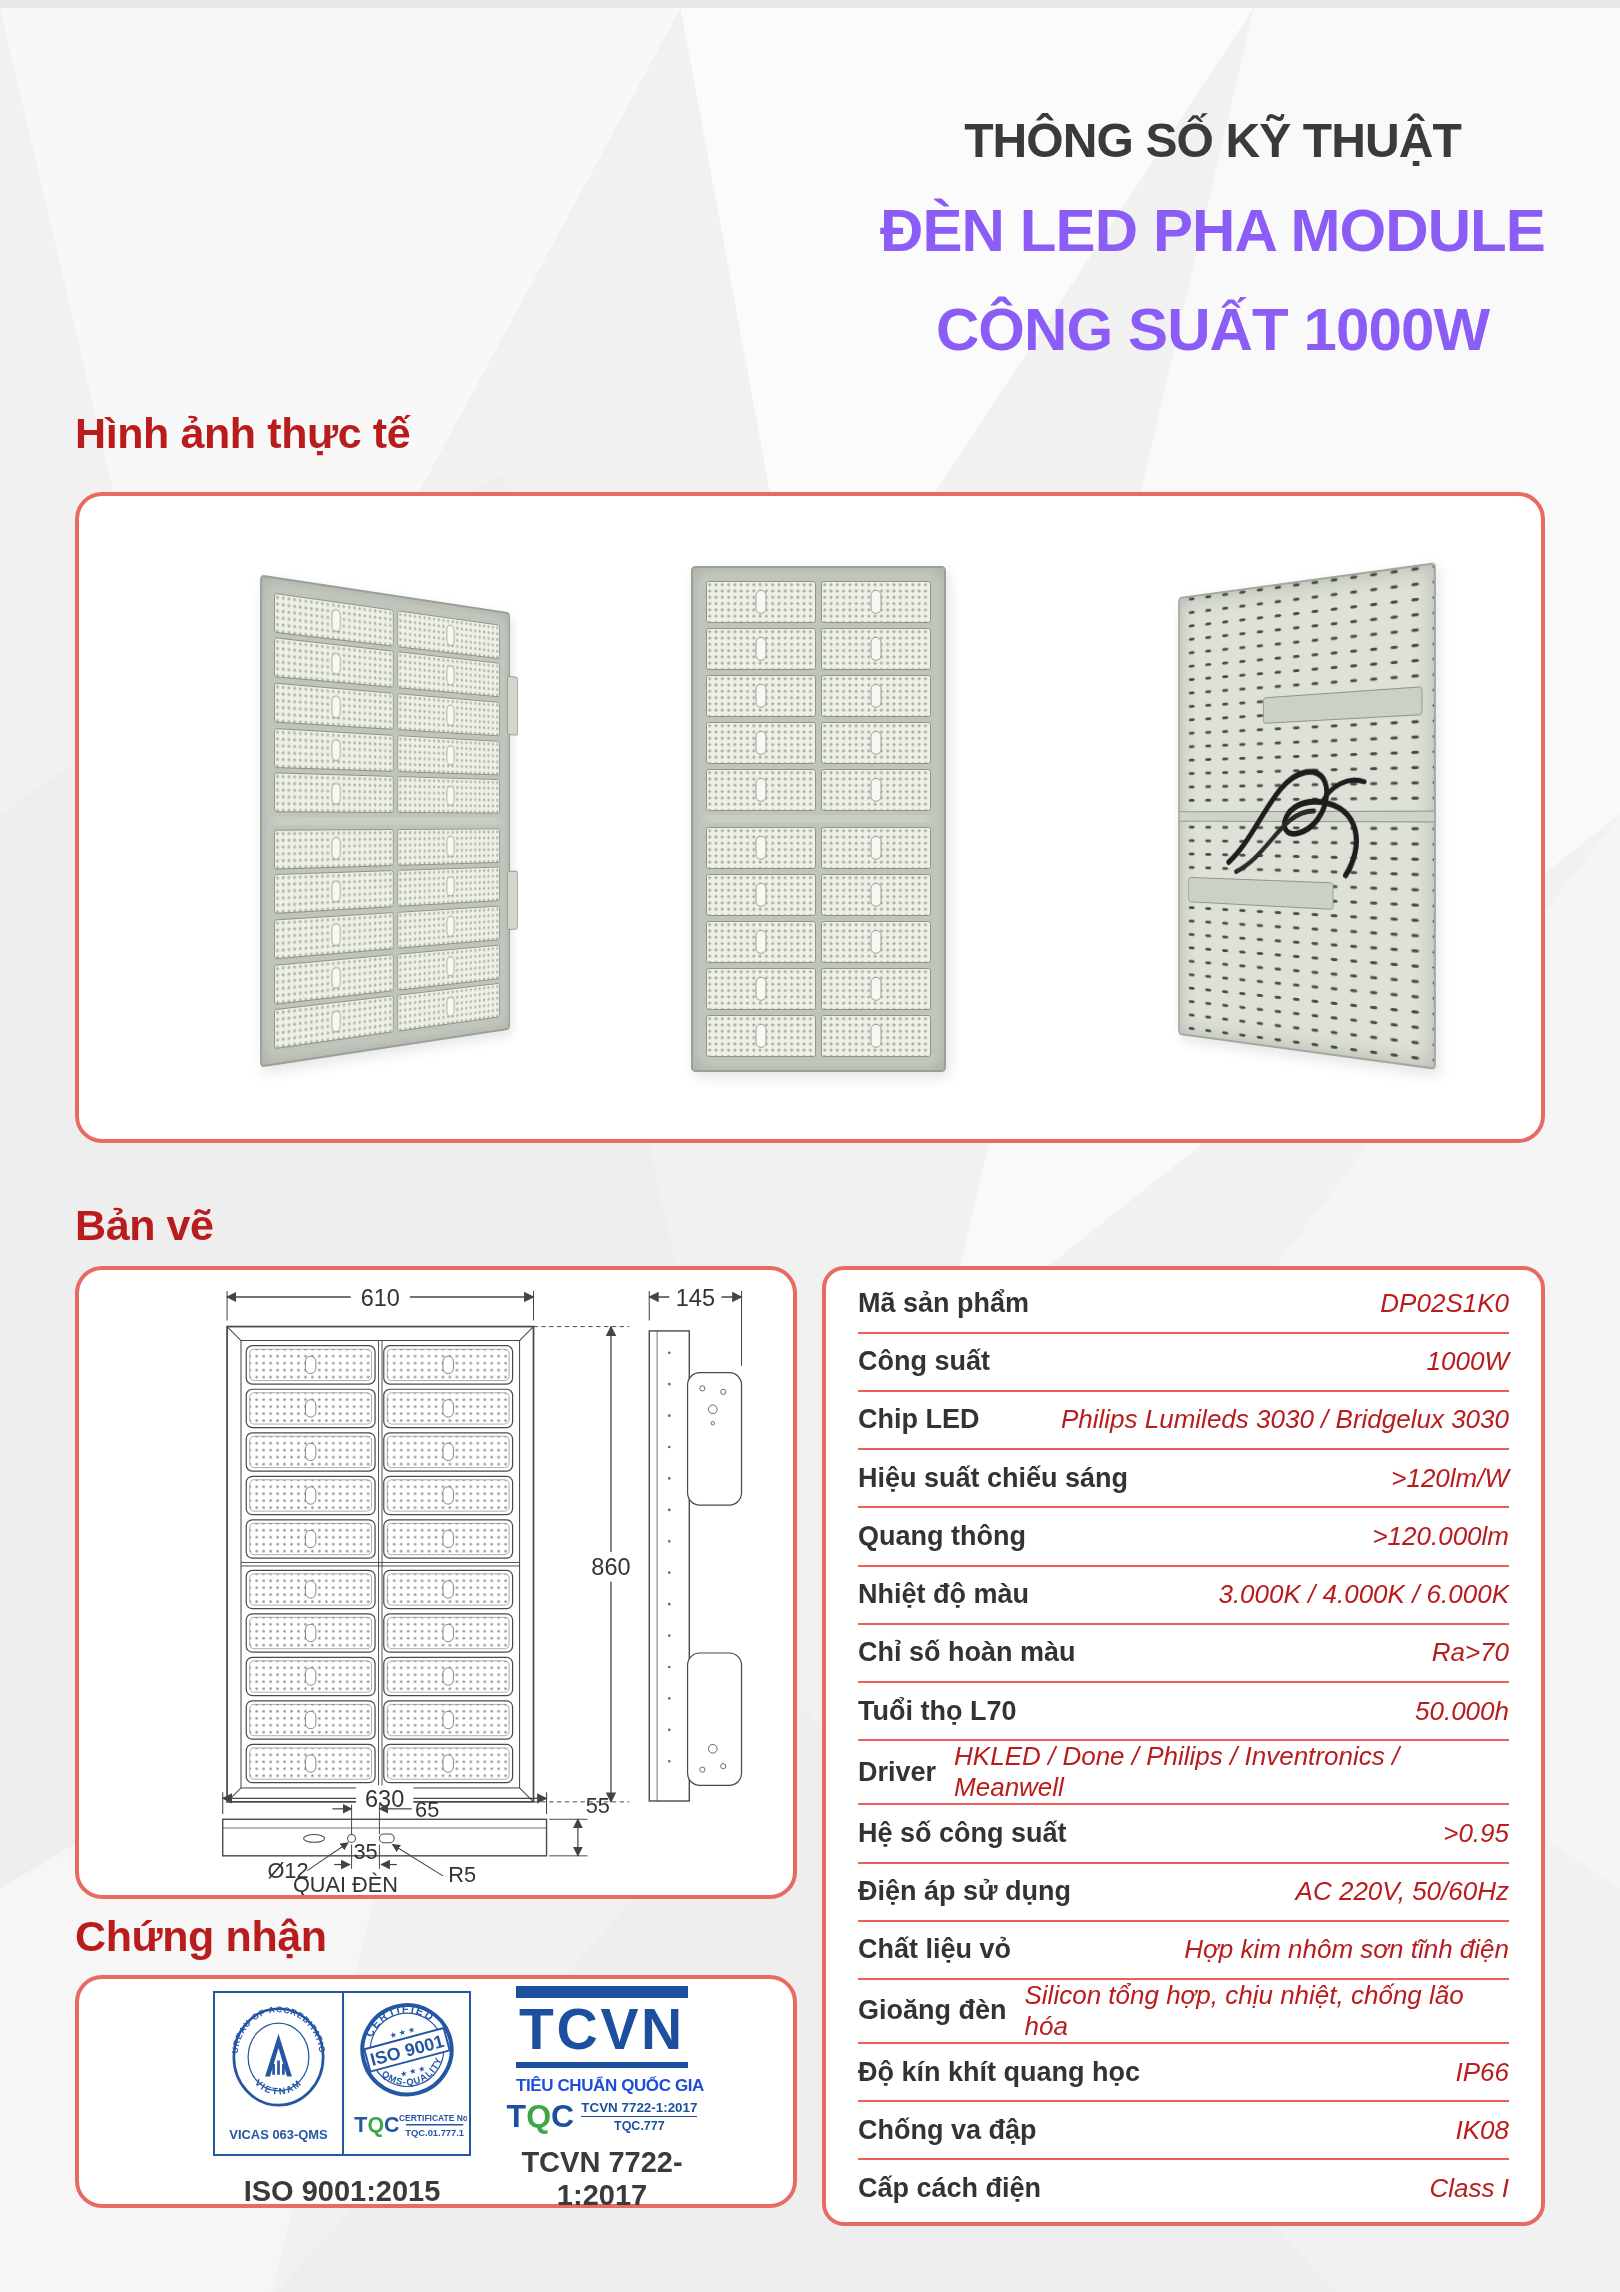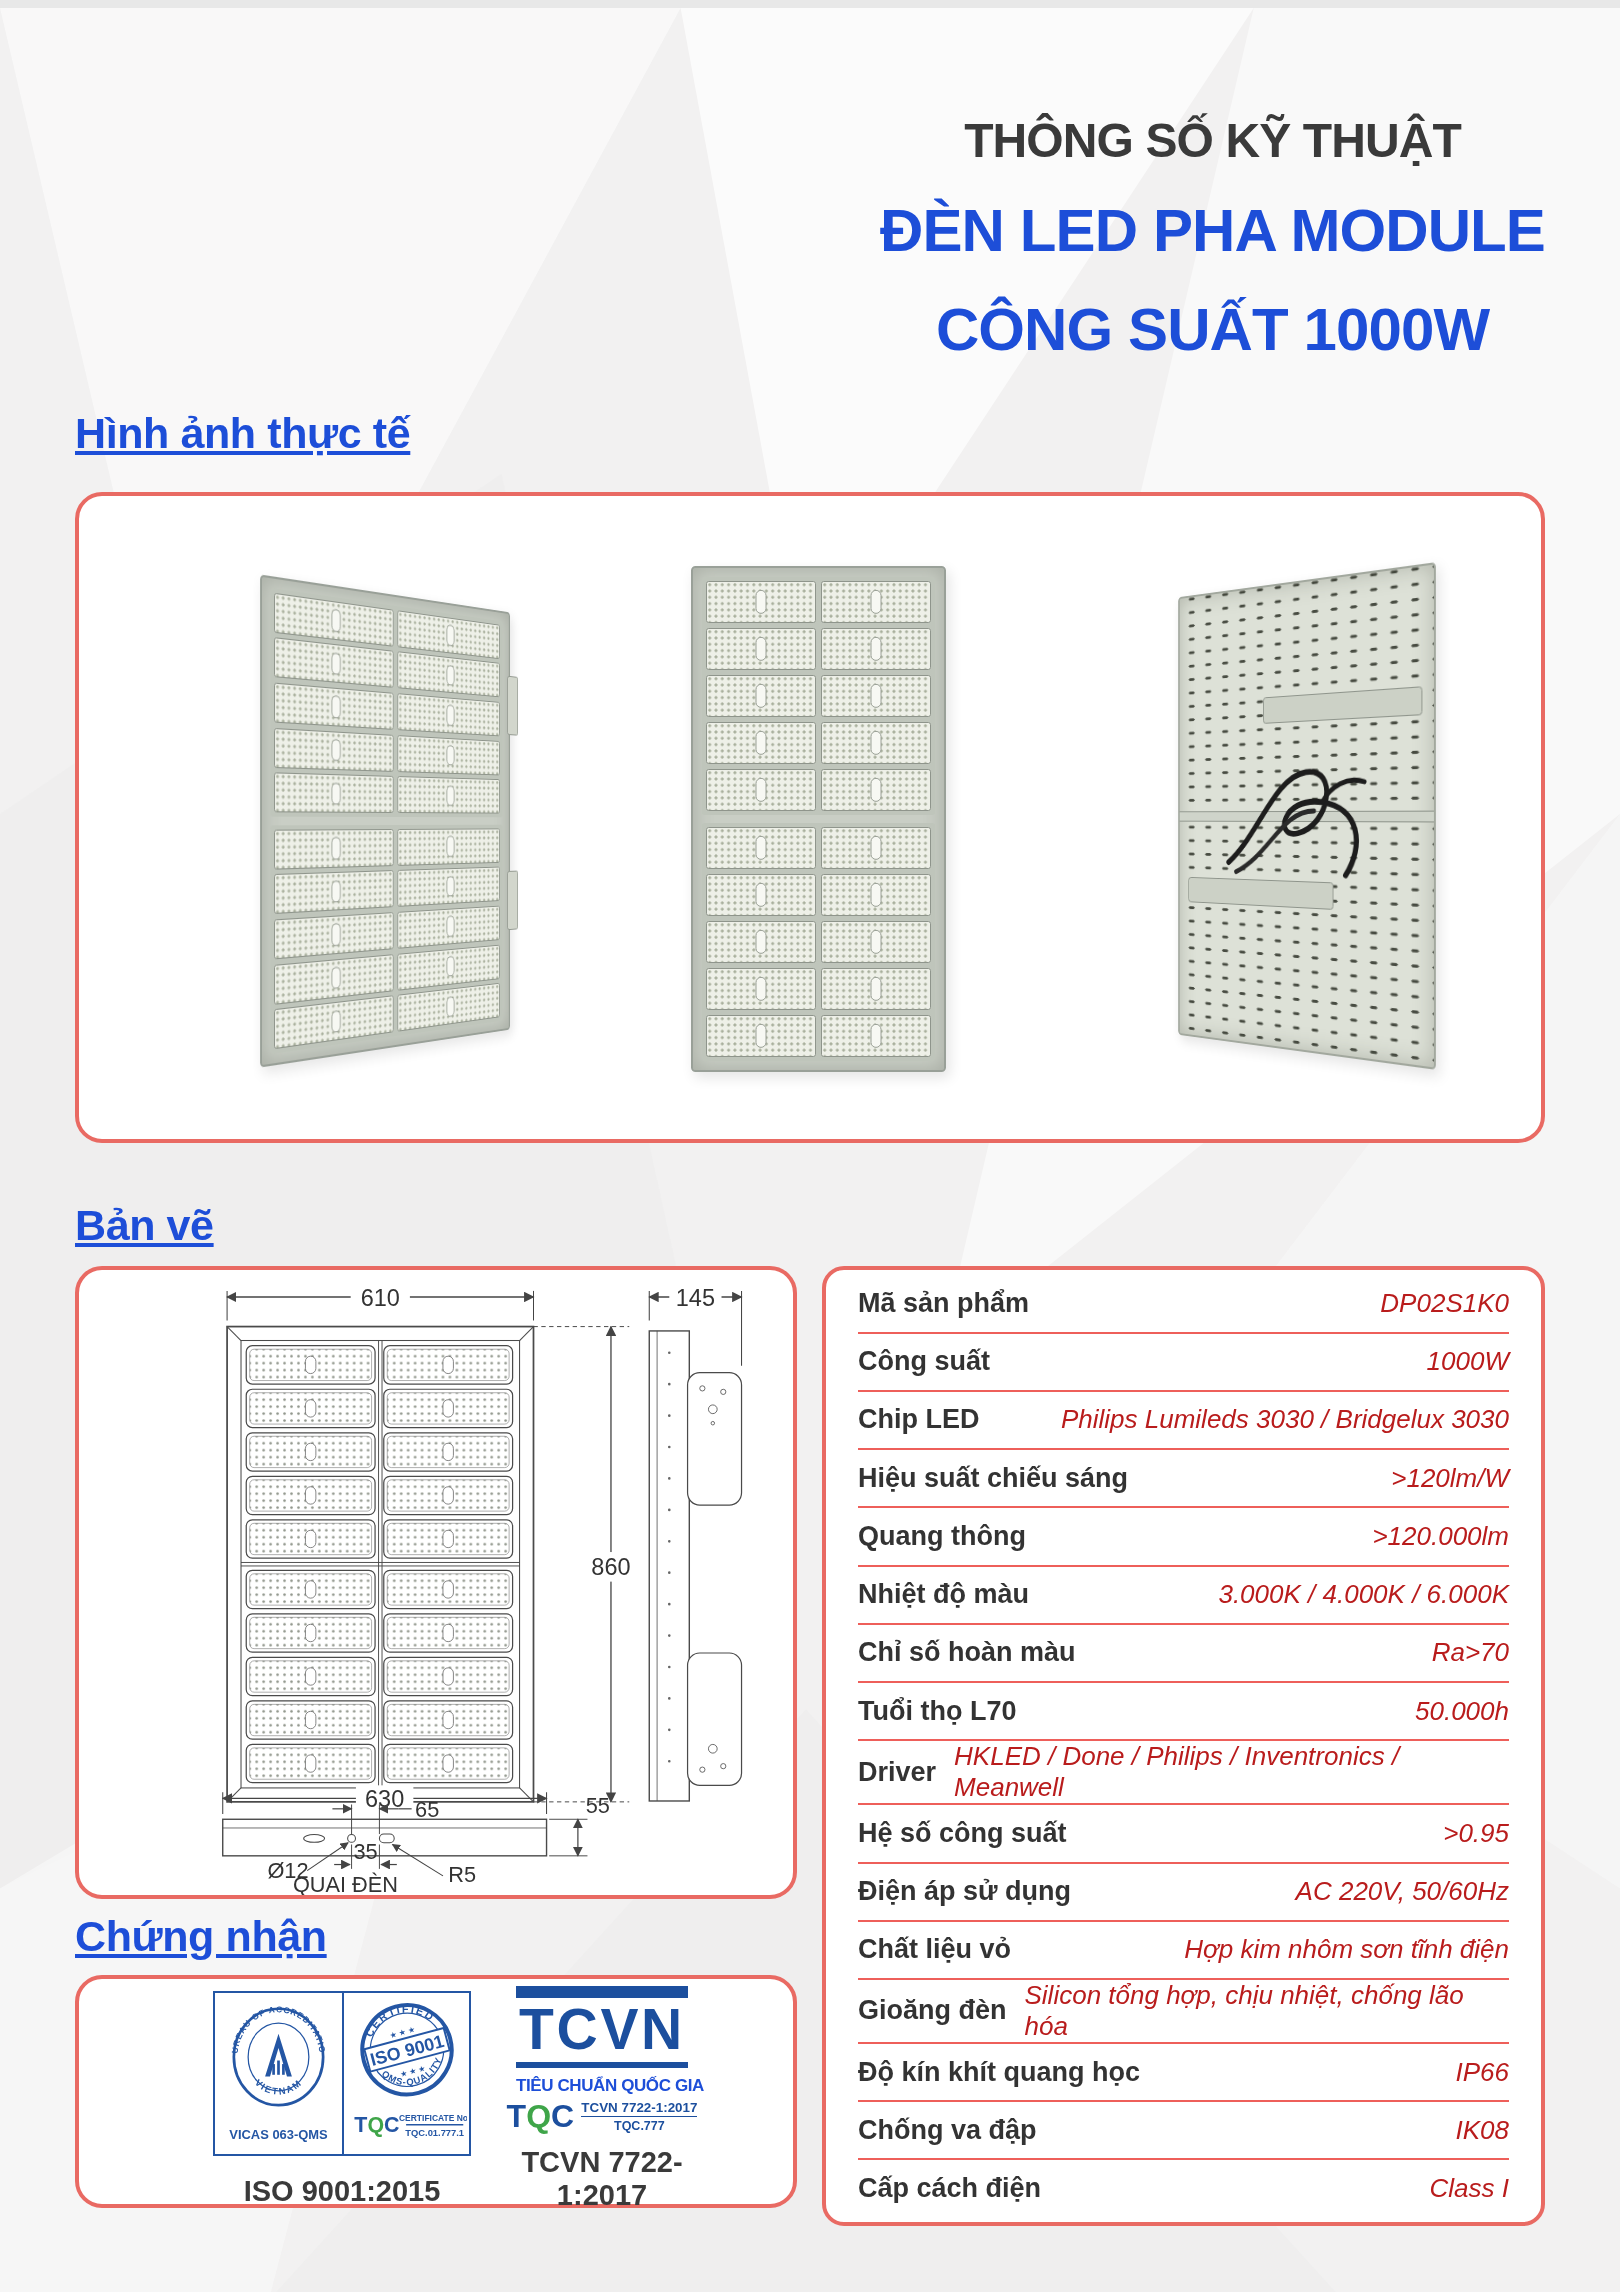--- a/index.html
+++ b/index.html
@@ -7,25 +7,25 @@
   body { font-family:"Liberation Sans", sans-serif; }
   .page {
     position:relative; width:1620px; height:2293px; margin:8px auto;
     background:#f2f1f1; overflow:hidden;
   }
   .bg-poly { position:absolute; inset:0; z-index:0; }
 
   
   .title-block { position:absolute; top:109px; right:75px; z-index:2; text-align:center; }
   .title-l1 { font-size:48px; font-weight:700; color:#3a3a3a; letter-spacing:-0.9px; line-height:1.0; margin-bottom:36px; }
-  .title-l2, .title-l3 { font-size:60px; font-weight:700; color:#1d4ed8; letter-spacing:-0.9px; line-height:1.0; margin-bottom:39px; }
+  .title-l2, .title-l3 { font-size:60px; font-weight:700; color:#8b5cf6; letter-spacing:-0.9px; line-height:1.0; margin-bottom:39px; }
   .title-l3 { margin-bottom:0; }
 
   
-  .h2 { position:absolute; z-index:2; font-size:43px; font-weight:700; color:#1d4ed8; letter-spacing:-0.4px;text-decoration:underline; }
+  .h2 { position:absolute; z-index:2; font-size:43px; font-weight:700; color:#b91c1c; letter-spacing:-0.4px; }
   #photos-heading  { left:75px; top:401px; }
   #drawing-heading { left:75px; top:1193px; }
   #specs-heading   { right:75px; top:1193px; }
   #certs-heading   { left:75px; top:1904px; }
 
   
   .rbox { position:absolute; z-index:1; background:#ffffff; border:4.5px solid #e96a63; border-radius:27px; }
   #photos-box  { left:75px; top:484px;  width:1470px; height:651px; }
   #drawing-box { left:75px; top:1258px; width:722px;  height:633px; }
   #table-box   { left:822px; top:1258px; width:723px; height:960px; padding:5.4px 32px; display:flex; flex-direction:column;border-radius:22px; }

